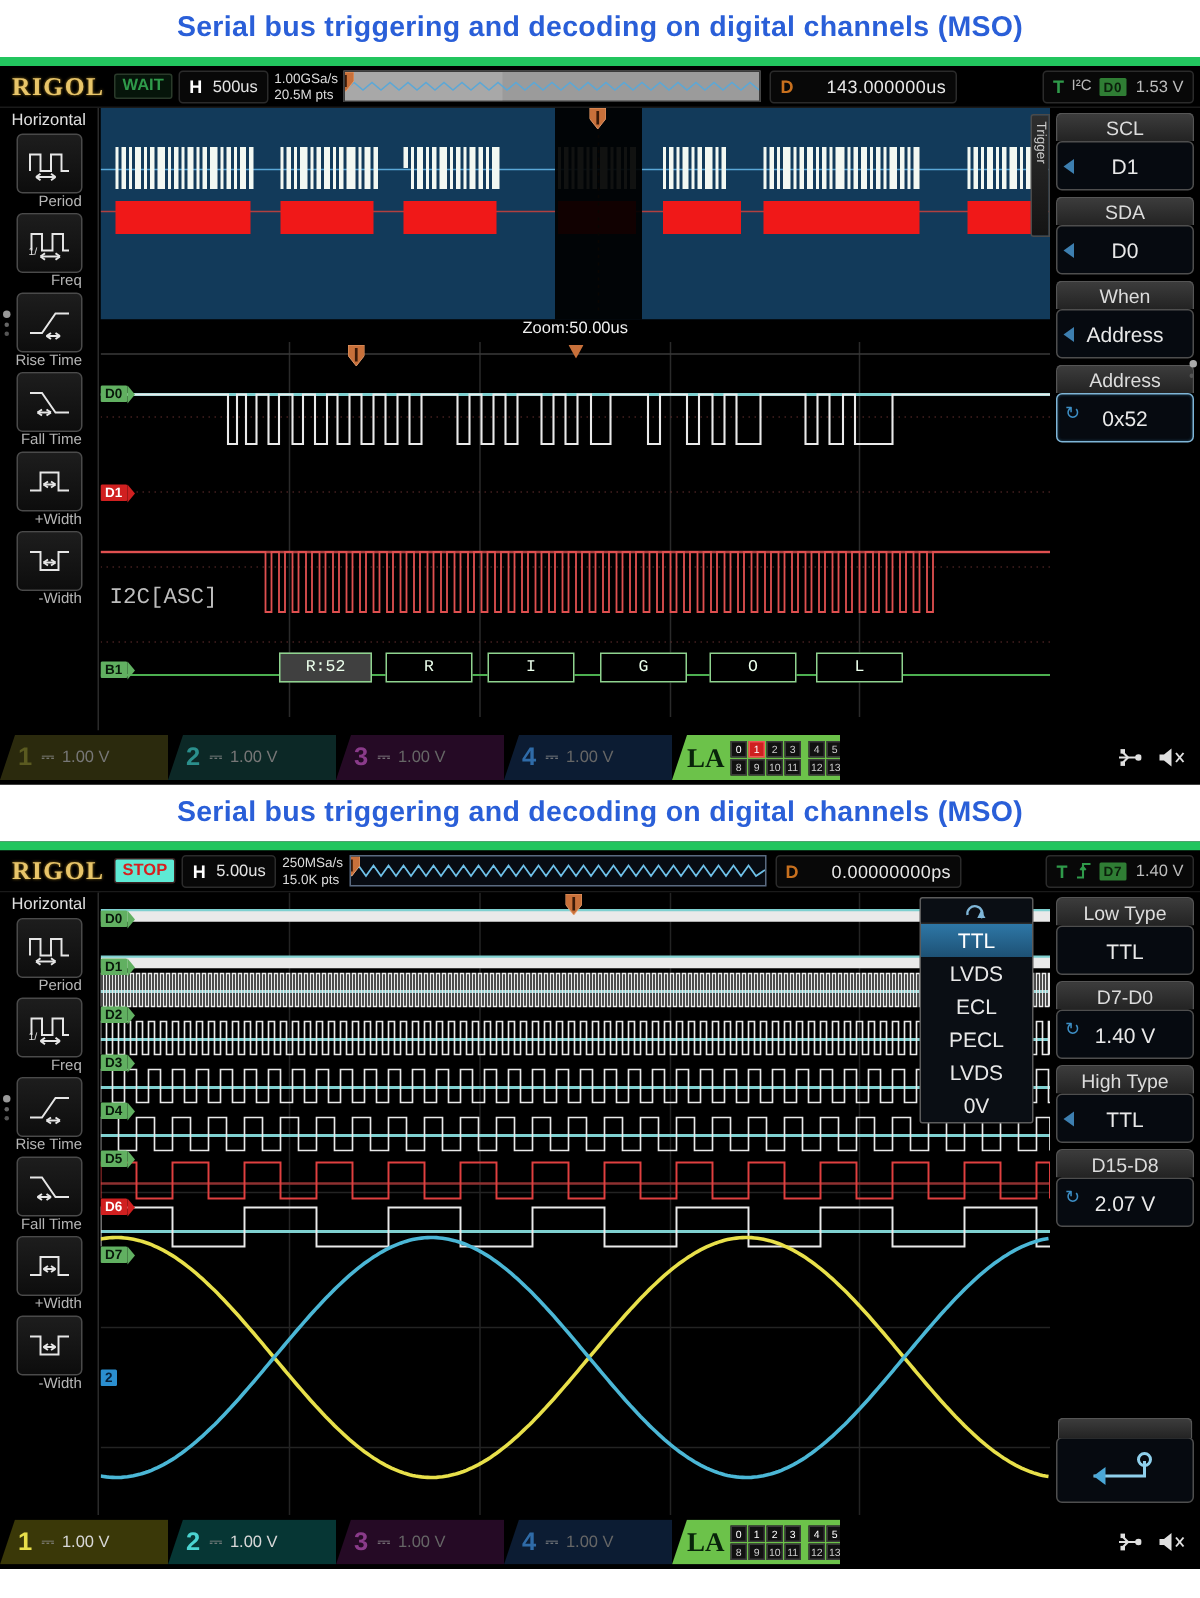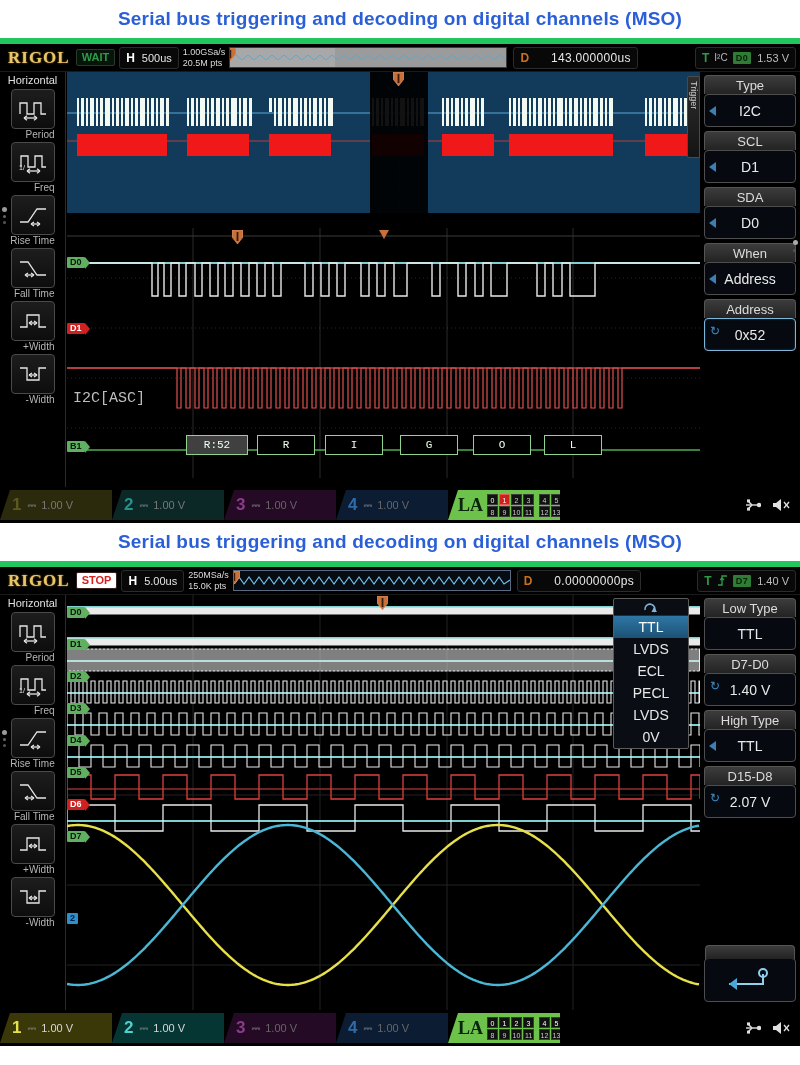--- a/index.html
+++ b/index.html
@@ -35,21 +35,21 @@
     color:#e8c56a; font-family:"Liberation Serif", serif;
     font-size:17px; font-weight:bold; letter-spacing:1px;
     padding:0 6px 0 8px; text-shadow:0 0 2px #a07c20;
   }
   .runstate {
     border:1px solid #2a3a2a; border-radius:2px;
     font-size:11px; font-weight:bold; padding:2px 5px;
     margin-right:4px; line-height:1;
   }
   .runstate.wait { color:#2f9a4a; background:#06150a; }
-  .runstate.stop { color:#d62020; background:#ffffff; border-color:#3a2020; }
+  .runstate.stop { color:#d62020; background:#5eead4; border-color:#3a2020; }
   .tbox {
     border:1px solid #2b2b2b; border-radius:3px;
     background:#080808; height:22px;
     display:flex; align-items:center; padding:0 6px; margin-right:4px;
     color:#e4e4e4; font-size:11px; white-space:nowrap;
   }
   .tbox .hlabel { color:#fff; font-weight:bold; margin-right:7px; font-size:12px; }
   .rate { display:flex; flex-direction:column; justify-content:center;
           color:#dcdcdc; font-size:9px; line-height:1.12; margin-right:4px; }
   .minimap {
@@ -468,20 +468,21 @@
           <rect x="578" y="62" width="45" height="22"></rect>
         </g>
         <line x1="332" y1="8" x2="332" y2="138" stroke="#7a5020" stroke-width="1" stroke-dasharray="2 3"></line>
       </svg>
       <svg class="trigmark" style="left:326px;top:0px;" viewBox="0 0 11 14">
         <path d="M0 0 H11 V7 L5.5 14 L0 7 Z" fill="#c8703a" stroke="#e8a070" stroke-width="0.6"></path>
         <rect x="4.6" y="2" width="1.8" height="9" fill="#3a1a08"></rect>
       </svg>
     </div>
 
+    <div class="zoomlabel">Zoom:50.00us</div>
 
     <div class="zoomview">
       <svg width="633" height="250">
         <g stroke="#2a2a2a" stroke-width="1">
           <line x1="126" y1="0" x2="126" y2="250"></line>
             <line x1="253" y1="0" x2="253" y2="250"></line>
           <line x1="380" y1="0" x2="380" y2="250"></line>
             <line x1="506" y1="0" x2="506" y2="250"></line>
         </g>
         <g stroke="#3a3a3a" stroke-width="1">
@@ -523,27 +524,20 @@
       <div class="pkt" style="left:406px; top:207px; width:58px;">O</div>
       <div class="pkt" style="left:477px; top:207px; width:58px;">L</div>
     </div>
   </div>
 
   <div class="trigger-tab">
     <span>Trigger</span>
   </div>
 
   <div class="rightmenu">
-    <div class="rm-group">
-      <div class="rm-head">Type</div>
-      <div class="rm-val">
-        <span class="rm-arrow"></span>
-        <span>I2C</span>
-      </div>
-    </div>
     <div class="rm-group">
       <div class="rm-head">SCL</div>
       <div class="rm-val">
         <span class="rm-arrow"></span>
         <span>D1</span>
       </div>
     </div>
     <div class="rm-group">
       <div class="rm-head">SDA</div>
       <div class="rm-val">

